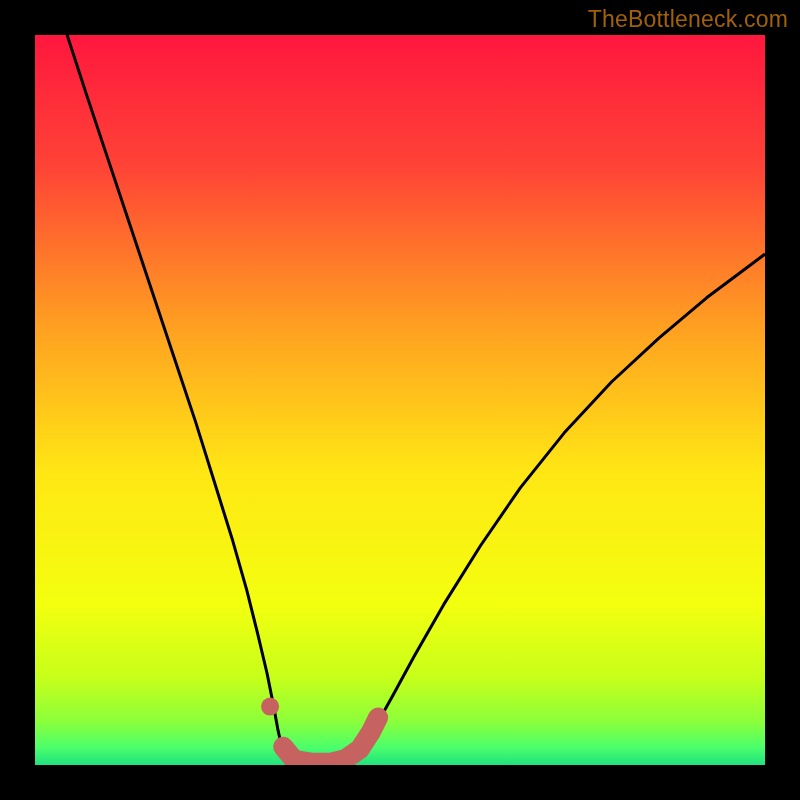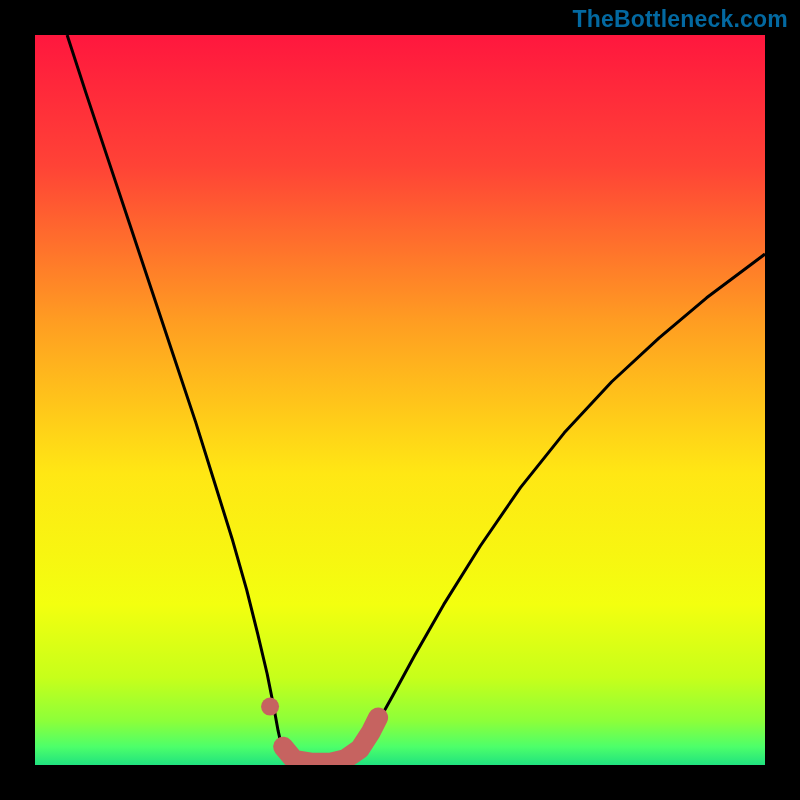--- a/index.html
+++ b/index.html
@@ -24,23 +24,23 @@
     left: 35px;
     top: 35px;
     width: 730px;
     height: 730px;
     overflow: hidden;
   }
   .watermark {
     position: absolute;
     top: 6px;
     right: 12px;
-    color: #0369a1;
+    color: #a16207;
     font-size: 23px;
-    font-weight: 700;
+    font-weight: 400;
     letter-spacing: 0.2px;
     user-select: none;
   }
   svg { display: block; }
 </style>
 </head>
 <body>
 
 <div class="frame">
   <div class="watermark">TheBottleneck.com</div>

